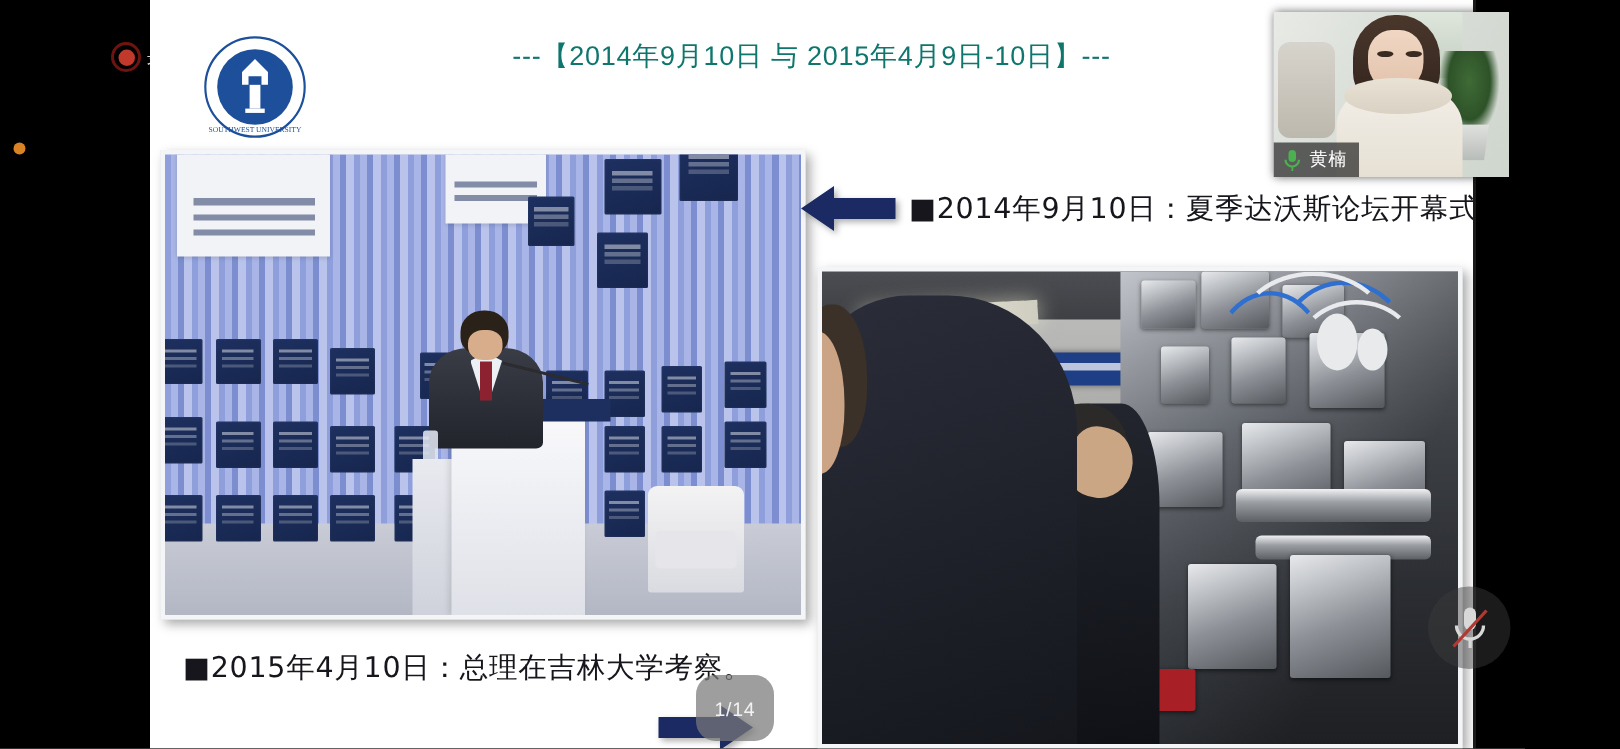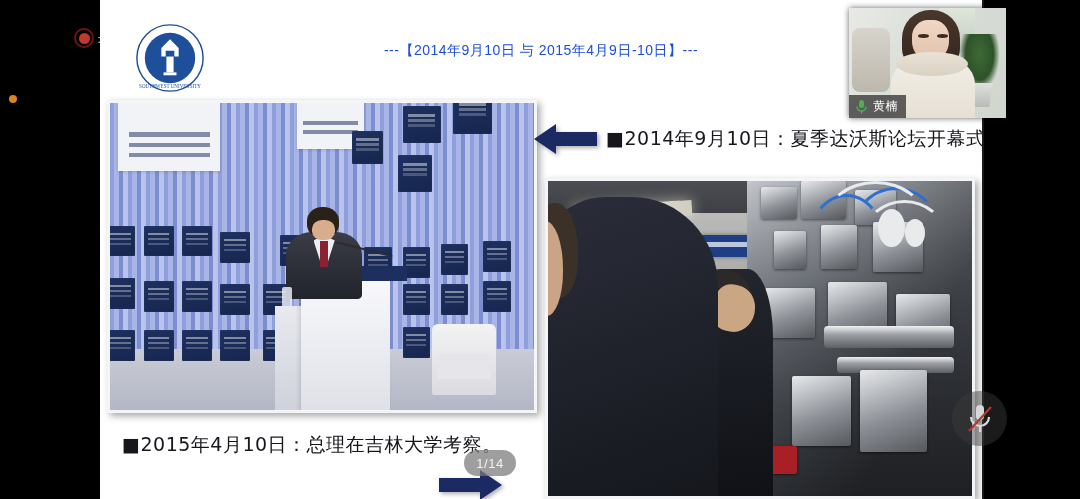--- a/index.html
+++ b/index.html
@@ -66,22 +66,22 @@
     letter-spacing: 2px;
     line-height: 1.25;
     display: inline-block;
   }
   .slide-title .accent {
     font-family: "DejaVu Serif", "Liberation Serif", serif;
     font-style: italic;
     letter-spacing: 3px;
   }
   .slide-subtitle {
-    margin-top: 24px;
-    font-size: 14px; color: #1d4ed8; letter-spacing: .5px;
+    margin-top: 7px;
+    font-size: 18px; color: #0f766e; letter-spacing: .5px;
   }
 
   
   .photo {
     position: absolute;
     background: #dcdfe6;
     box-shadow: 3px 3px 7px rgba(0,0,0,.35);
     overflow: hidden;
   }
   #photo-davos {
@@ -312,21 +312,21 @@
     font-family: "DejaVu Sans", "Liberation Sans", sans-serif;
     white-space: nowrap;
   }
   .arrow {
     filter: drop-shadow(2px 2px 2px rgba(0,0,0,.32));
   }
 
   
   .page-pill {
     position: absolute; left: 364px; top: 450px;
-    min-width: 52px; height: 26px;
+    min-width: 52px; height: 44px;
     background: rgba(120,120,120,.72);
     border-radius: 13px;
     display: flex; align-items: center; justify-content: center;
     color: #f2f2f2; font-size: 13px; letter-spacing: .5px;
   }
 
   
   #webcam {
     position: absolute; left: 849px; top: 8px;
     width: 157px; height: 110px;

